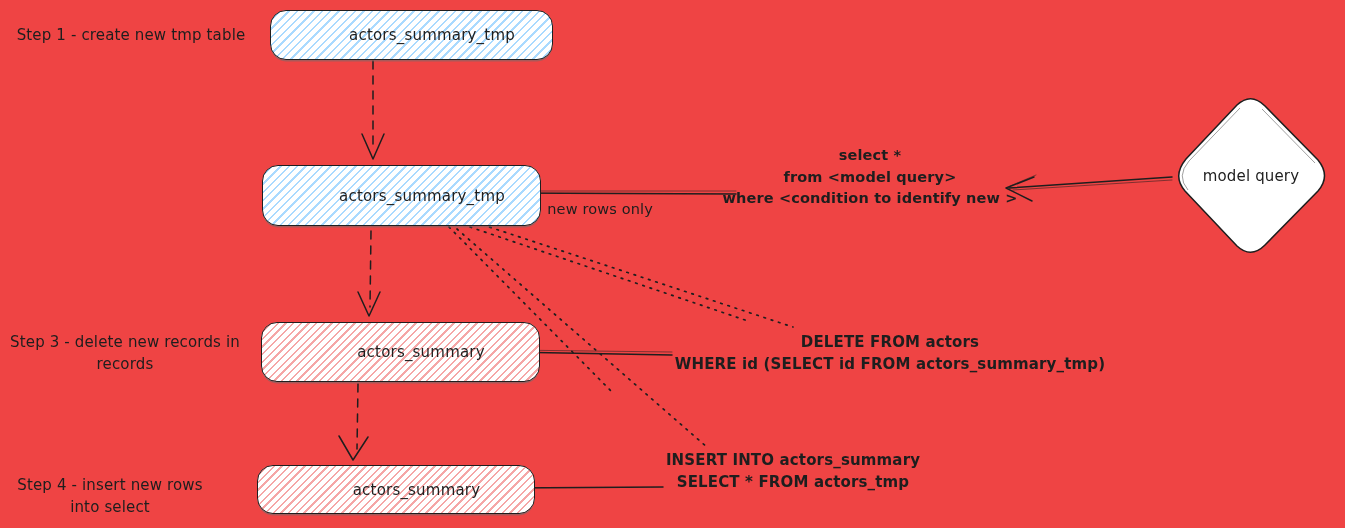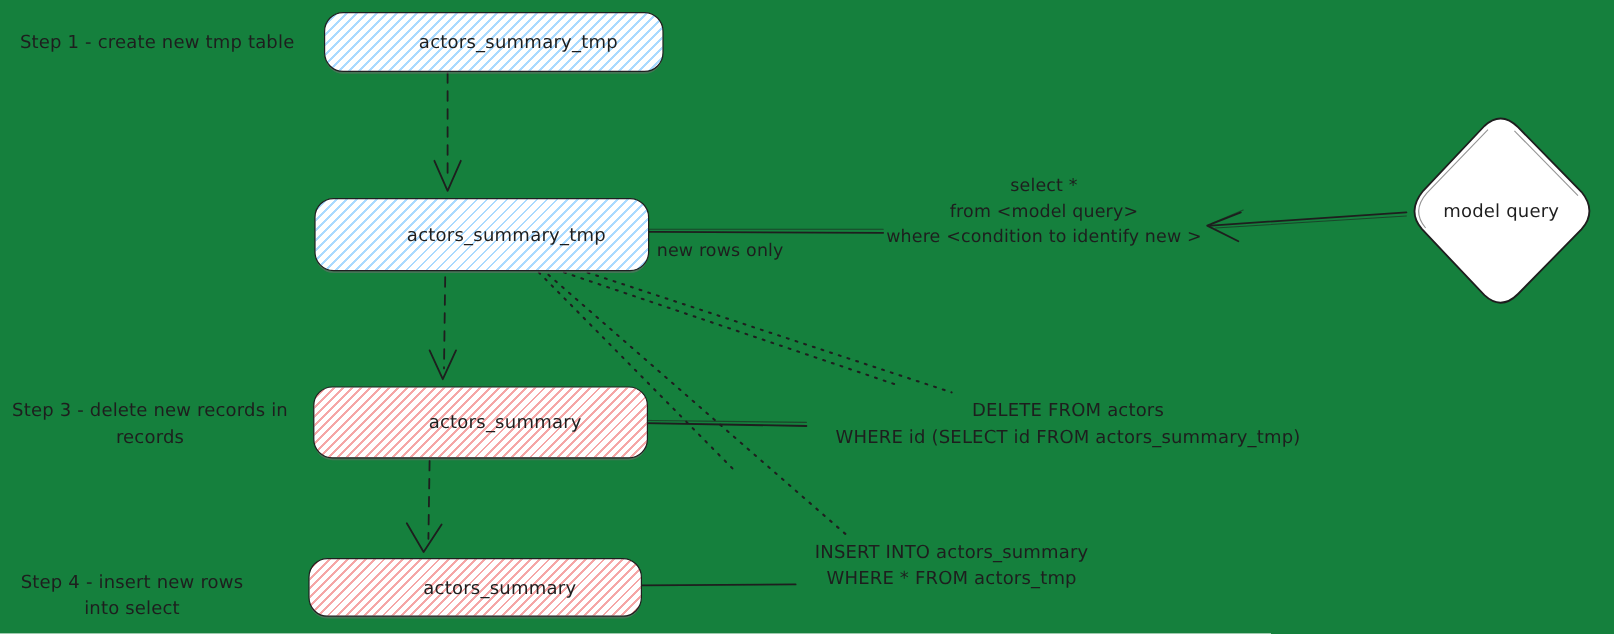--- a/index.html
+++ b/index.html
@@ -1,17 +1,17 @@
 <!DOCTYPE html>
 <html><head>
 <meta charset="utf-8">
 <style>
   html,body{margin:0;padding:0;background:#fff;}
   .stage{
-    position:relative;width:1345px;height:528px;background:#15803d;overflow:hidden;
+    position:relative;width:1345px;height:528px;background:#ef4444;overflow:hidden;
     font-family:"DejaVu Sans", sans-serif;color:#1e1e1e;
   }
   .layer{position:absolute;left:0;top:0;}
   .node{
     position:absolute;display:flex;align-items:center;justify-content:center;
     border:1.7px solid #1f1f1f;border-radius:16px;background-color:#fff;
     box-shadow:0 2.5px 0 -1px rgba(110,110,110,.55);
     font-size:15px;letter-spacing:.2px;padding-left:41px;
   }
   .node.blue{
@@ -19,21 +19,21 @@
       rgba(165,216,255,.95) 0px, rgba(165,216,255,.95) 1.7px,
       rgba(255,255,255,0) 1.7px, rgba(255,255,255,0) 5.9px);
   }
   .node.red{
     background-image:repeating-linear-gradient(135deg,
       rgba(244,157,157,.9) 0px, rgba(244,157,157,.9) 1.7px,
       rgba(255,255,255,0) 1.7px, rgba(255,255,255,0) 5.4px);
   }
   .txt{position:absolute;text-align:center;line-height:22px;font-size:15px;letter-spacing:.15px;}
   .txt .line{display:block;}
-  .sql{line-height:21.5px;}
+  .sql{line-height:21.5px;font-weight:bold;}
   .small{font-size:14.5px;}
 </style>
 </head>
 <body>
 
 <div class="stage">
 
   <svg class="layer" width="1345" height="528" viewBox="0 0 1345 528">
     <g stroke="#1e1e1e" fill="none" stroke-width="1.5" stroke-linecap="round" stroke-linejoin="round">
 
@@ -128,20 +128,20 @@
     <span class="line">where &lt;condition to identify new &gt;</span>
   </div>
 
   <div class="txt sql" style="left:658px;top:332px;width:464px;">
     <span class="line">DELETE FROM actors</span>
     <span class="line">WHERE id (SELECT id FROM actors_summary_tmp)</span>
   </div>
 
   <div class="txt sql" style="left:663px;top:450px;width:260px;">
     <span class="line">INSERT INTO actors_summary</span>
-    <span class="line">WHERE * FROM actors_tmp</span>
+    <span class="line">SELECT * FROM actors_tmp</span>
   </div>
 
   <div class="txt" style="left:1176px;top:165px;width:150px;">
     <span class="line">model query</span>
   </div>
 
 </div>
 
 </body></html>

